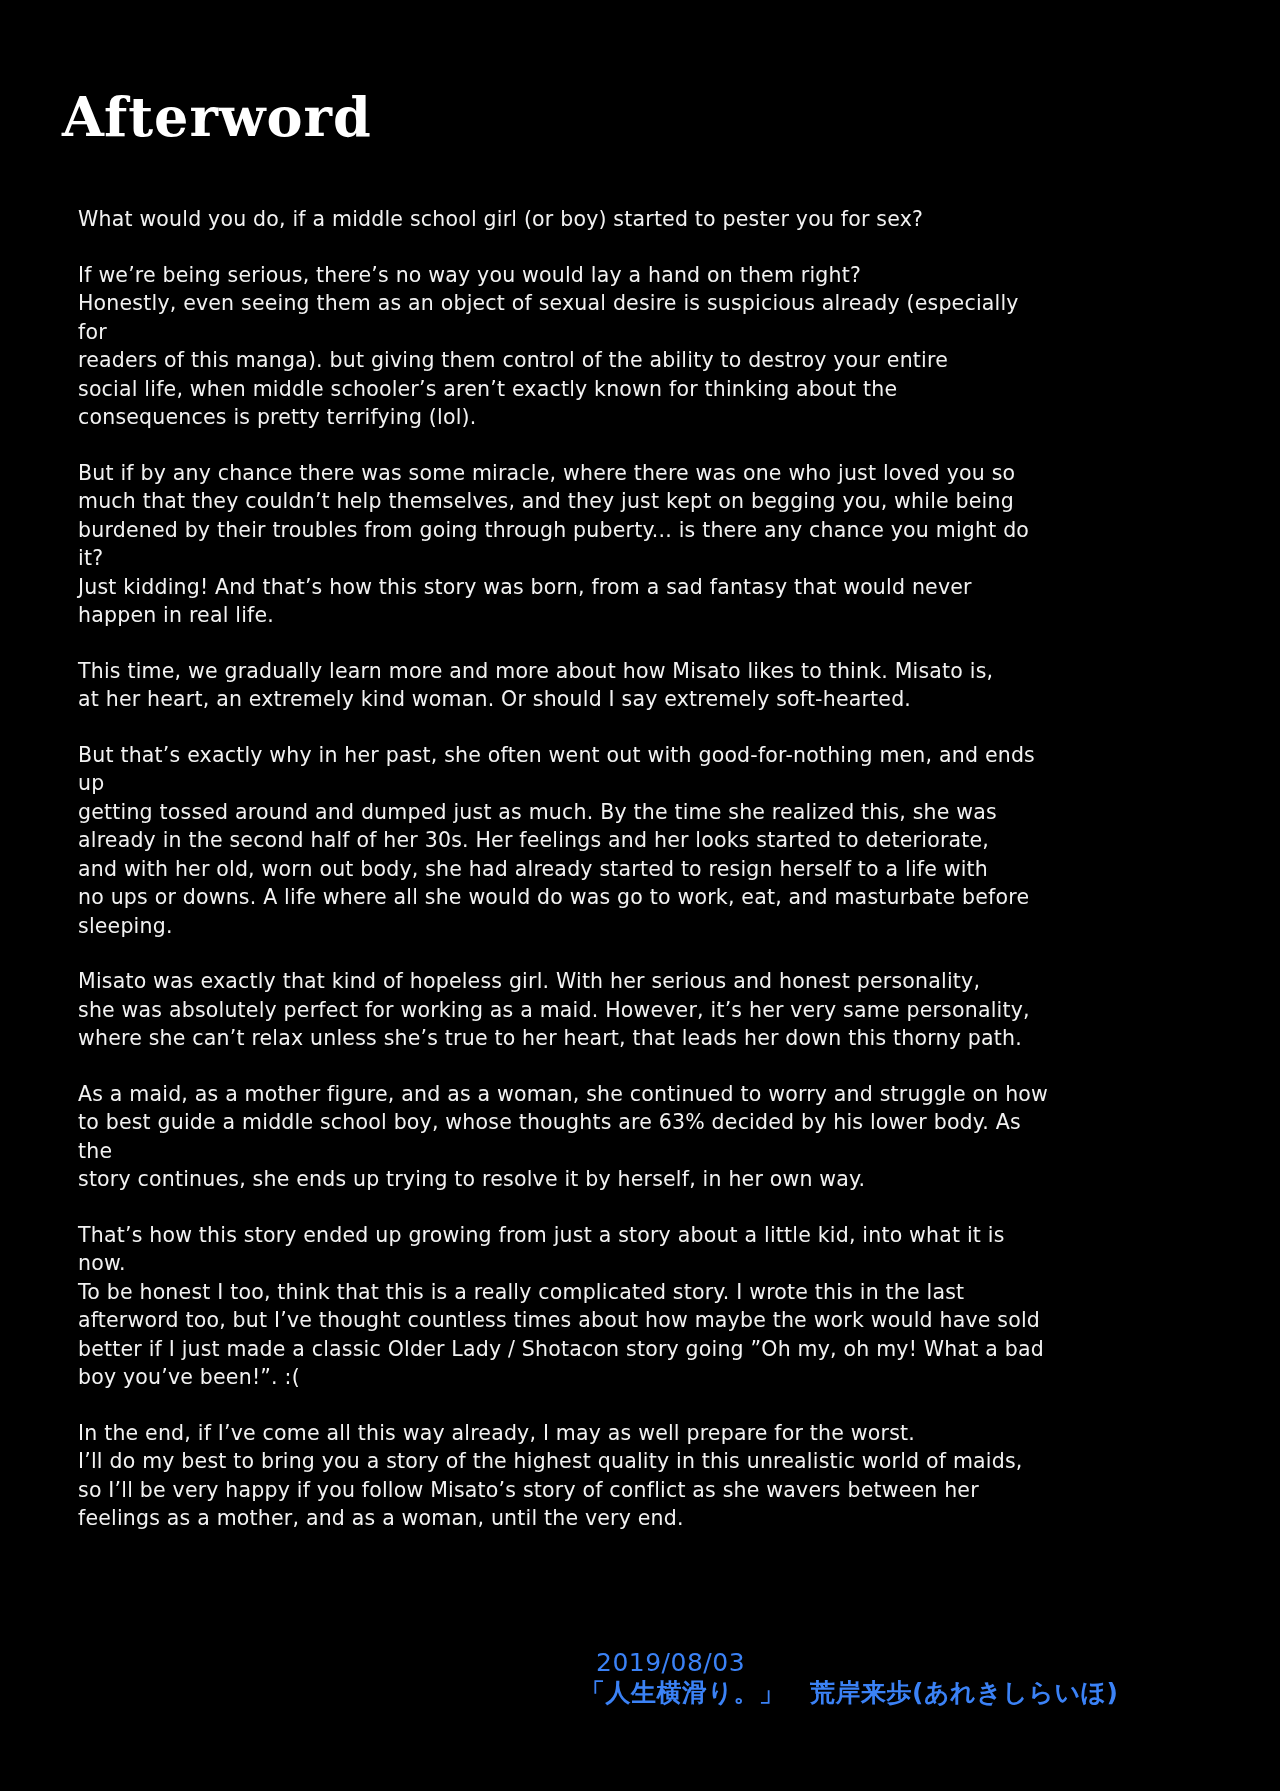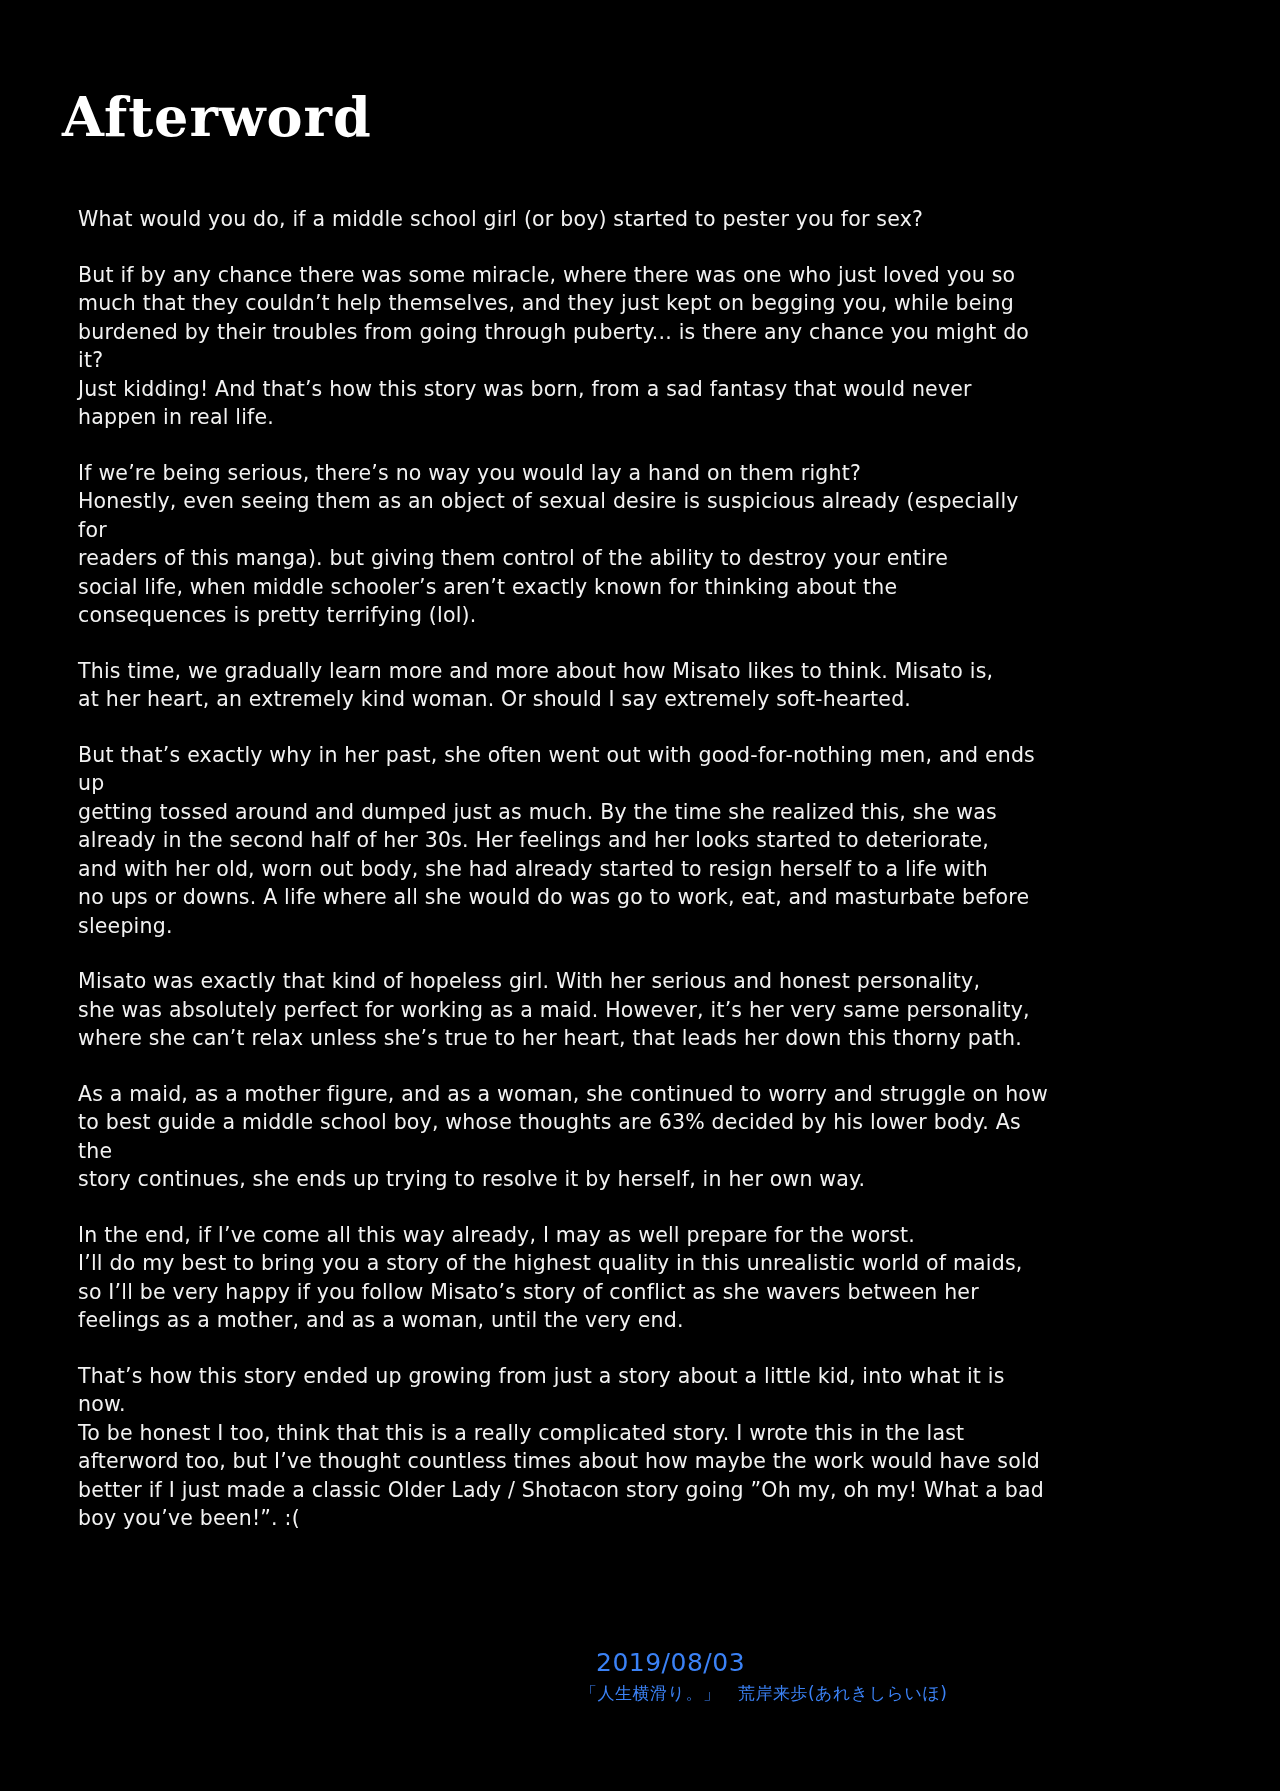--- a/index.html
+++ b/index.html
@@ -46,64 +46,65 @@
     width: 640px;
     color: #3b82f6;
   }
   .footer-date {
     font-size: 25px;
     line-height: 30px;
     letter-spacing: 0.5px;
     margin-left: 2px;
   }
   .footer-credit {
-    font-size: 17px;
+    font-size: 25px;
     line-height: 30px;
     letter-spacing: 0.5px;
     margin-left: -14px;
+    font-weight: bold;
   }
 </style>
 </head>
 <body>
 
 <div class="page">
   <div class="content">
     <h1 class="title">Afterword</h1>
     <p class="para">What would you do, if a middle school girl (or boy) started to pester you for sex?</p>
+    <p class="para">If we’re being serious, there’s no way you would lay a hand on them right?
+Honestly, even seeing them as an object of sexual desire is suspicious already (especially for
+readers of this manga). but giving them control of the ability to destroy your entire
+social life, when middle schooler’s aren’t exactly known for thinking about the
+consequences is pretty terrifying (lol).</p>
     <p class="para">But if by any chance there was some miracle, where there was one who just loved you so
 much that they couldn’t help themselves, and they just kept on begging you, while being
 burdened by their troubles from going through puberty... is there any chance you might do it?
 Just kidding! And that’s how this story was born, from a sad fantasy that would never
 happen in real life.</p>
-    <p class="para">If we’re being serious, there’s no way you would lay a hand on them right?
-Honestly, even seeing them as an object of sexual desire is suspicious already (especially for
-readers of this manga). but giving them control of the ability to destroy your entire
-social life, when middle schooler’s aren’t exactly known for thinking about the
-consequences is pretty terrifying (lol).</p>
     <p class="para">This time, we gradually learn more and more about how Misato likes to think. Misato is,
 at her heart, an extremely kind woman. Or should I say extremely soft-hearted.</p>
     <p class="para">But that’s exactly why in her past, she often went out with good-for-nothing men, and ends up
 getting tossed around and dumped just as much. By the time she realized this, she was
 already in the second half of her 30s. Her feelings and her looks started to deteriorate,
 and with her old, worn out body, she had already started to resign herself to a life with
 no ups or downs. A life where all she would do was go to work, eat, and masturbate before
 sleeping.</p>
     <p class="para">Misato was exactly that kind of hopeless girl. With her serious and honest personality,
 she was absolutely perfect for working as a maid. However, it’s her very same personality,
 where she can’t relax unless she’s true to her heart, that leads her down this thorny path.</p>
     <p class="para">As a maid, as a mother figure, and as a woman, she continued to worry and struggle on how
 to best guide a middle school boy, whose thoughts are 63% decided by his lower body. As the
 story continues, she ends up trying to resolve it by herself, in her own way.</p>
-    <p class="para">In the end, if I’ve come all this way already, I may as well prepare for the worst.
-I’ll do my best to bring you a story of the highest quality in this unrealistic world of maids,
-so I’ll be very happy if you follow Misato’s story of conflict as she wavers between her
-feelings as a mother, and as a woman, until the very end.</p>
     <p class="para">That’s how this story ended up growing from just a story about a little kid, into what it is now.
 To be honest I too, think that this is a really complicated story. I wrote this in the last
 afterword too, but I’ve thought countless times about how maybe the work would have sold
 better if I just made a classic Older Lady / Shotacon story going ”Oh my, oh my! What a bad
 boy you’ve been!”. :(</p>
+    <p class="para">In the end, if I’ve come all this way already, I may as well prepare for the worst.
+I’ll do my best to bring you a story of the highest quality in this unrealistic world of maids,
+so I’ll be very happy if you follow Misato’s story of conflict as she wavers between her
+feelings as a mother, and as a woman, until the very end.</p>
   </div>
   <div class="footer">
     <div class="footer-date">2019/08/03</div>
     <div class="footer-credit">「人生横滑り。」　荒岸来歩(あれきしらいほ)</div>
   </div>
 </div>
 
 </body></html>

